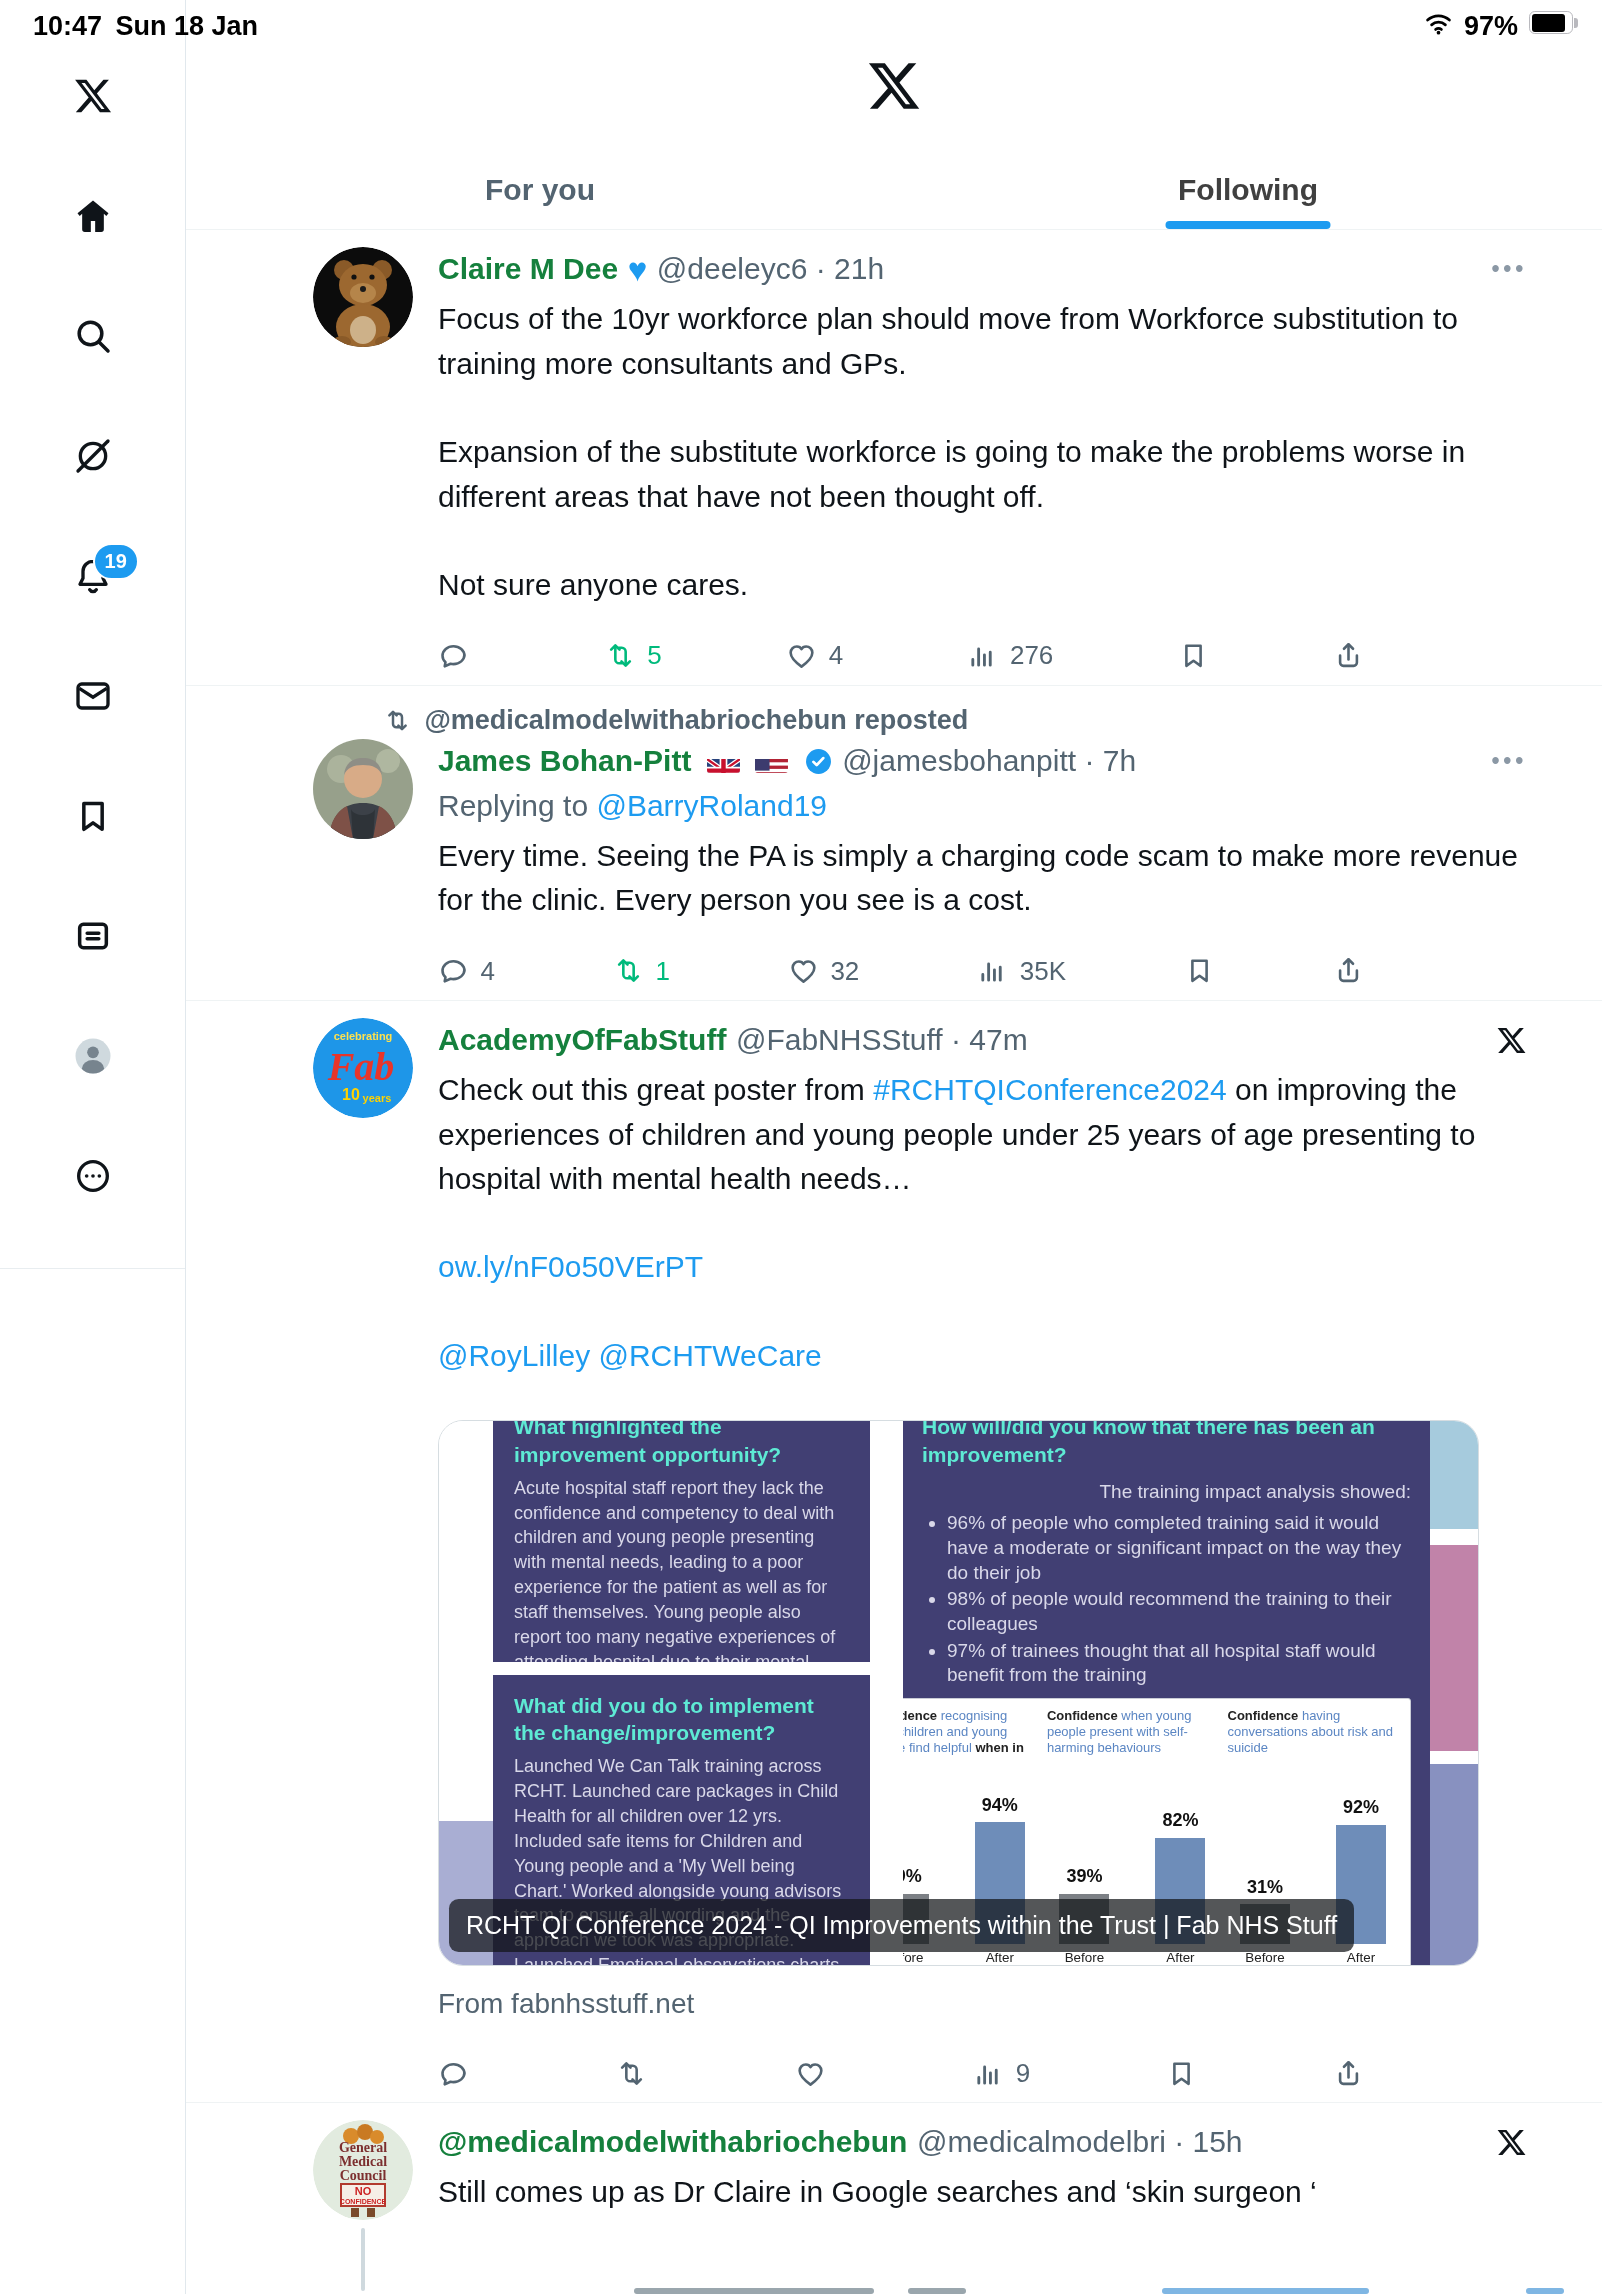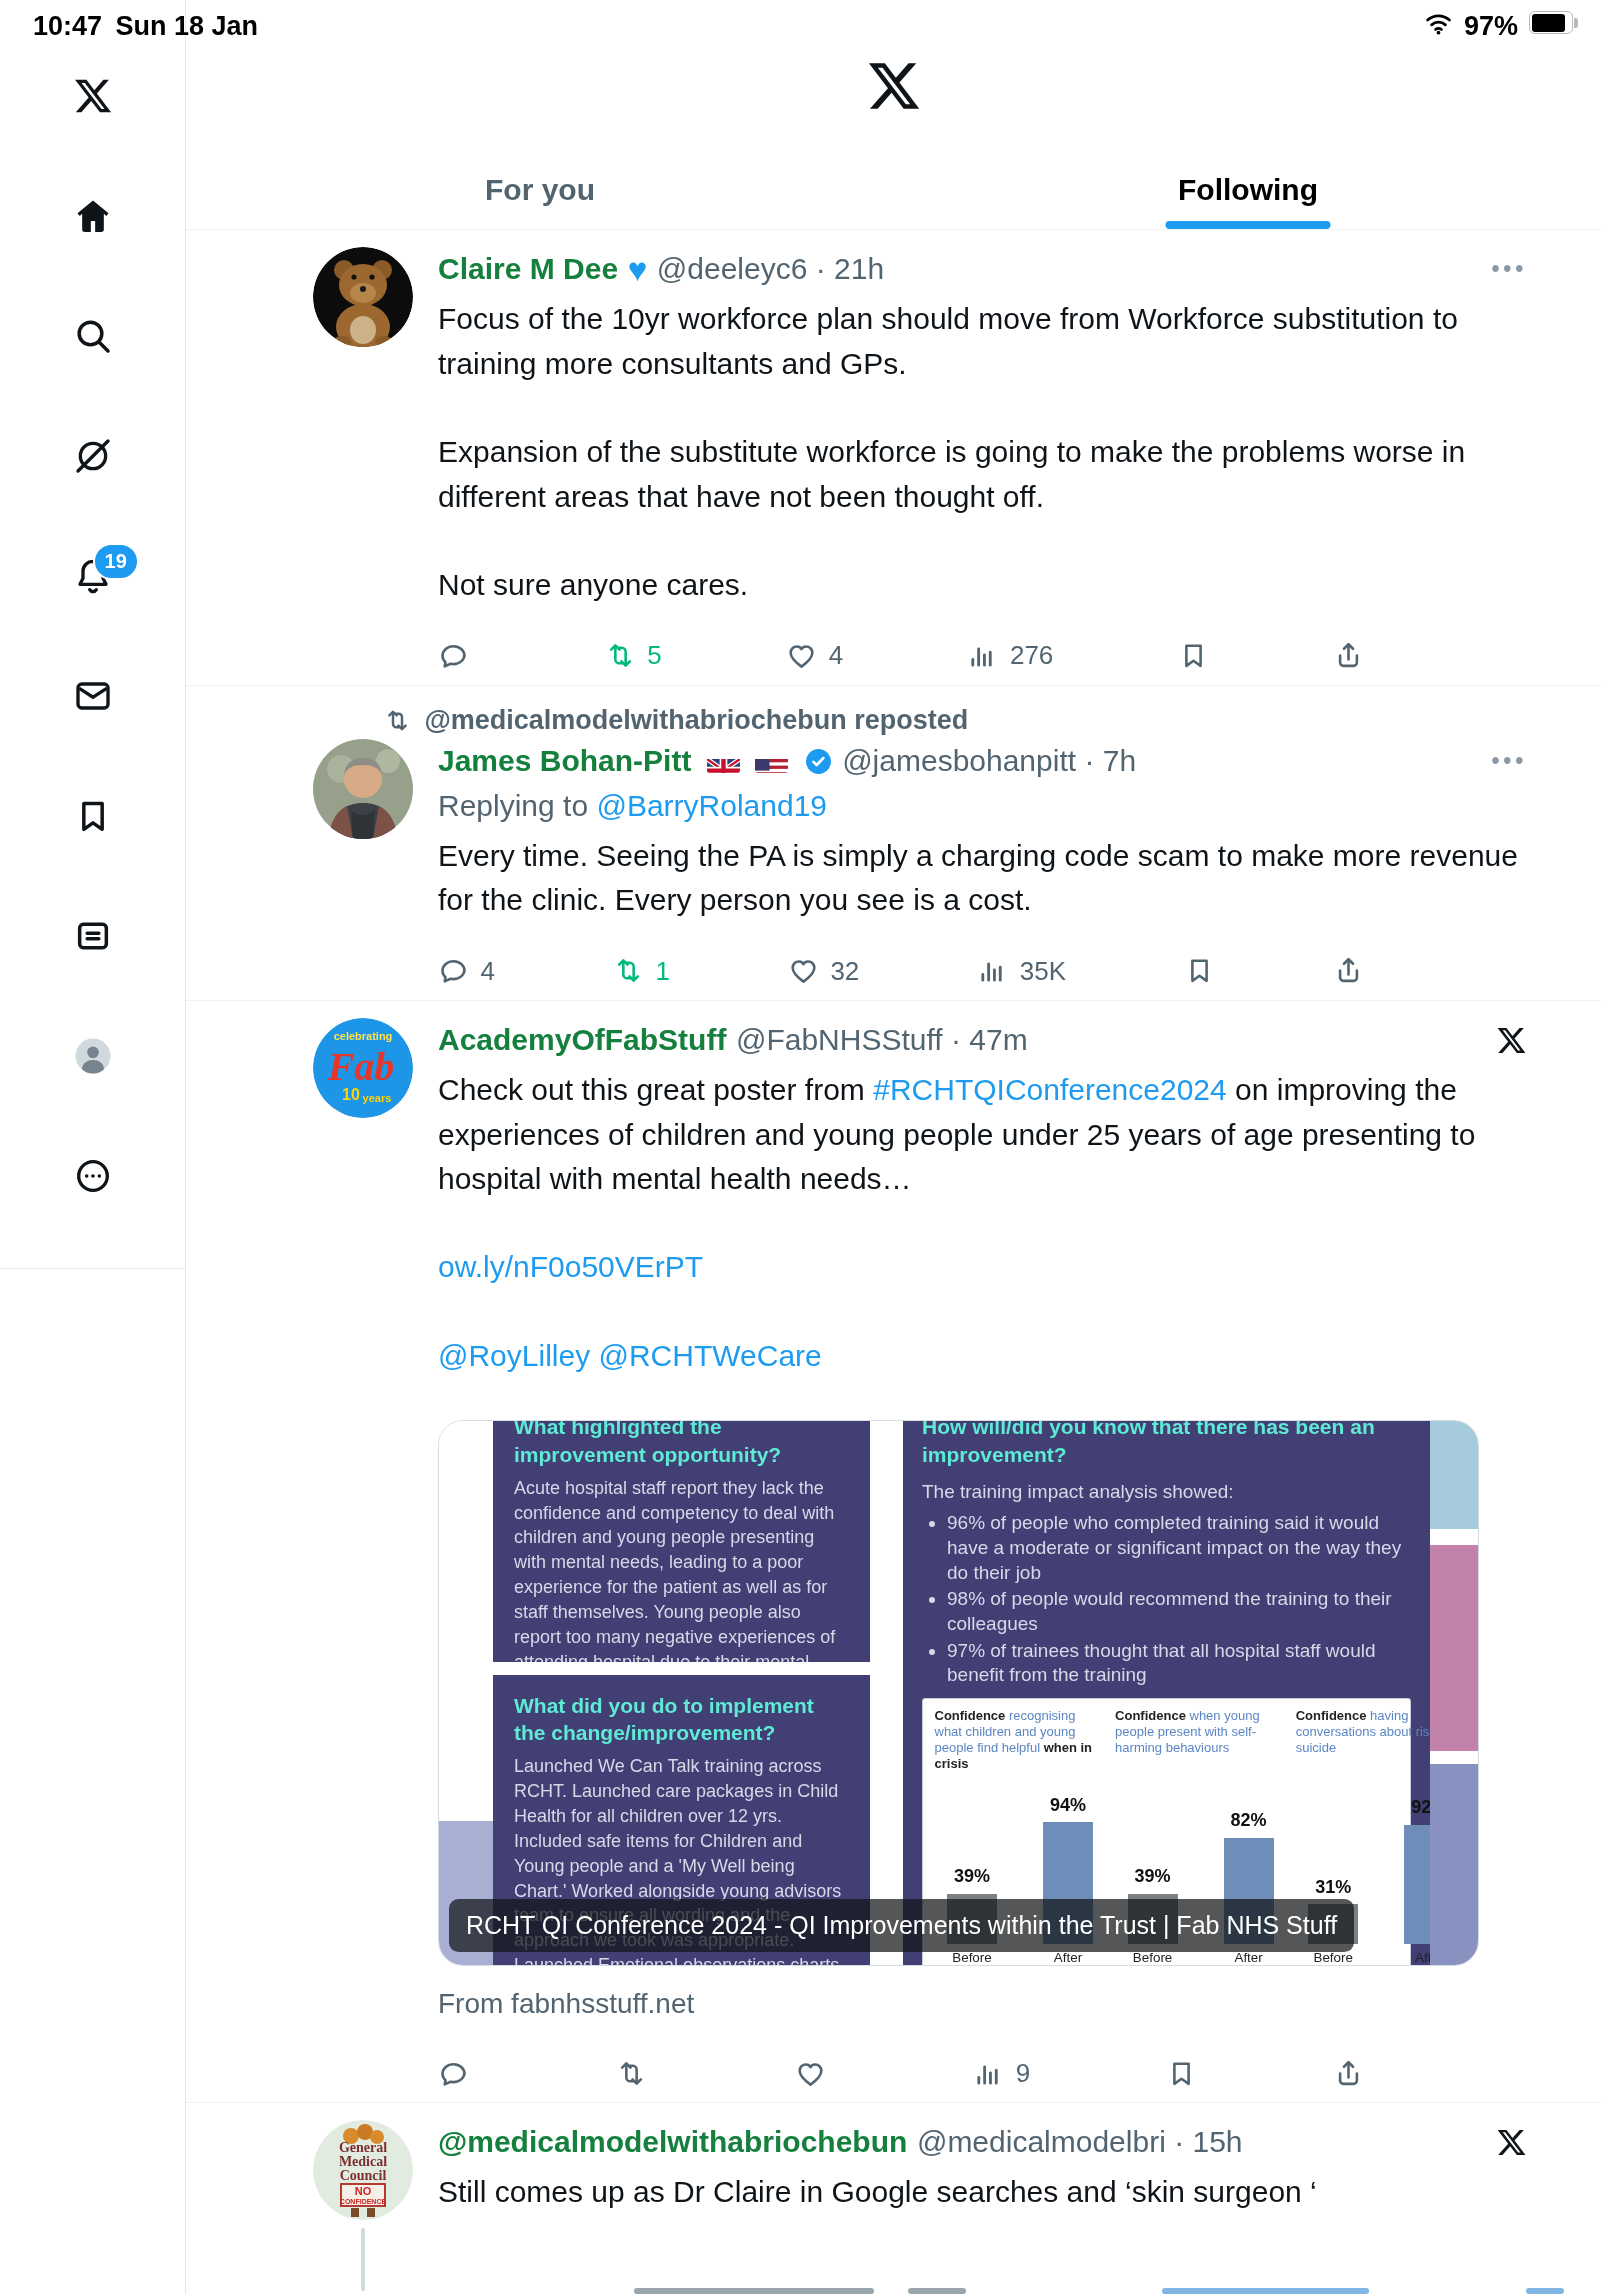--- a/index.html
+++ b/index.html
@@ -27,21 +27,21 @@
   .compose{position:absolute;left:40px;top:2130px;width:104px;height:104px;border-radius:50%;background:#1d9bf0;
     display:flex;align-items:center;justify-content:center;box-shadow:0 5.8px 15.4px rgba(0,0,0,.18);border:none;cursor:pointer;}
   .compose svg{width:50px;height:50px;}
   
   .main{position:absolute;left:186px;top:0;right:0;bottom:0;background:#fff;}
   .main-header{position:relative;height:229px;border-bottom:1px solid #eff3f4;}
   .top-logo{position:absolute;left:50%;top:58px;transform:translateX(-50%);color:#0f1419;}
   .top-logo svg{width:56px;height:56px;}
   .tabs{position:absolute;left:0;right:0;bottom:0;height:79px;display:flex;}
   .tab{flex:1;display:flex;align-items:center;justify-content:center;font-size:30px;font-weight:600;color:#536471;position:relative;cursor:pointer;}
-  .tab.active{color:#000000;font-weight:700;}
+  .tab.active{color:#404040;font-weight:700;}
   .tab .underline{position:absolute;bottom:0;left:50%;transform:translateX(-50%);width:165px;height:7.7px;border-radius:4.8px;background:#1d9bf0;}
   
   .tweet{display:flex;gap:25px;padding:17.3px 75px 9.6px 127px;border-bottom:1.9px solid #eff3f4;position:relative;background:#fff;}
   .tweet.last{border-bottom:none;padding-bottom:0;}
   .av-col{width:100px;flex-shrink:0;display:flex;flex-direction:column;align-items:center;}
   .avatar{width:100px;height:100px;border-radius:50%;overflow:hidden;flex-shrink:0;}
   .avatar svg{width:100px;height:100px;display:block;}
   .thread{width:3.8px;background:#cfd9de;flex:1;margin-top:7.7px;border-radius:1.9px;}
   .tw-content{flex:1;min-width:0;font-size:30px;line-height:1.48;}
   .tw-head{display:flex;align-items:center;gap:9.6px;min-height:44px;}
@@ -70,21 +70,21 @@
     overflow:hidden;background:#fff;display:flex;cursor:pointer;}
   .pleft-margin{width:54px;background:#fff;position:relative;flex-shrink:0;}
   .pl-corner{position:absolute;left:0;bottom:0;width:54px;height:144px;background:#a9aed3;}
   .pcol-left{width:377px;flex-shrink:0;display:flex;flex-direction:column;gap:13.4px;}
   .pbox{background:#413f73;color:#d9d8e9;padding:7.7px 21px;font-size:18px;line-height:1.38;overflow:hidden;}
   .pbox1{flex:0 0 225px;}
   .pbox2{flex:1;}
   .ptitle{color:#5eead4;font-weight:700;font-size:21px;line-height:1.3;margin:0 0 7.7px;}
   .clip-top{margin-top:-15.4px;}
   .pgap{width:33px;background:#fff;flex-shrink:0;}
-  .pcol-right{flex:1;background:#413f73;color:#d9d8e9;padding:7.7px 19px 0;overflow:hidden;display:flex;flex-direction:column;}
+  .pcol-right{flex:1;background:#413f73;color:#d9d8e9;padding:7.7px 19px 0;overflow:hidden;display:flex;flex-direction:column;align-items:flex-end;}
   .pintro{font-size:19px;margin:1.9px 0 3.8px;}
   .pbullets{margin:0 0 7.7px;padding-left:25px;font-size:19px;line-height:1.3;}
   .pbullets li{margin:1.9px 0;}
   .chartpanel{background:#fff;border:1px solid #c9ccd6;border-radius:2.9px;display:flex;gap:9.6px;padding:9.6px 11.5px 5.8px;color:#1a1a1a;}
   .cgroup{flex:1;display:flex;flex-direction:column;}
   .clabel{font-size:13px;line-height:1.22;height:81px;}
   .cb{font-weight:700;color:#222;}
   .cu{color:#5b86c3;}
   .cbars{display:flex;justify-content:center;gap:21px;}
   .cwrap{height:196px;display:flex;flex-direction:column;justify-content:flex-end;align-items:center;width:75px;}

